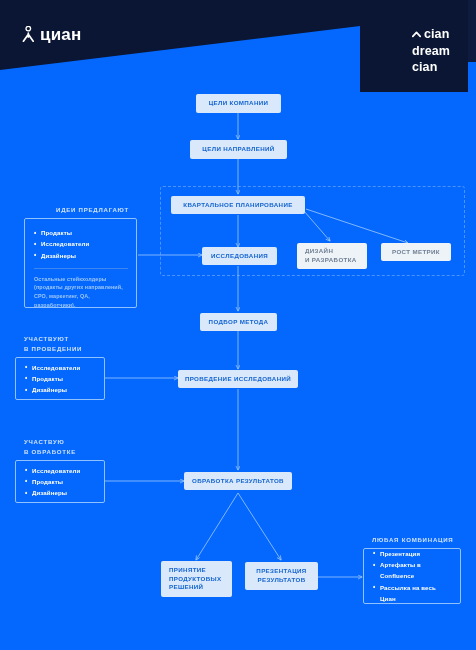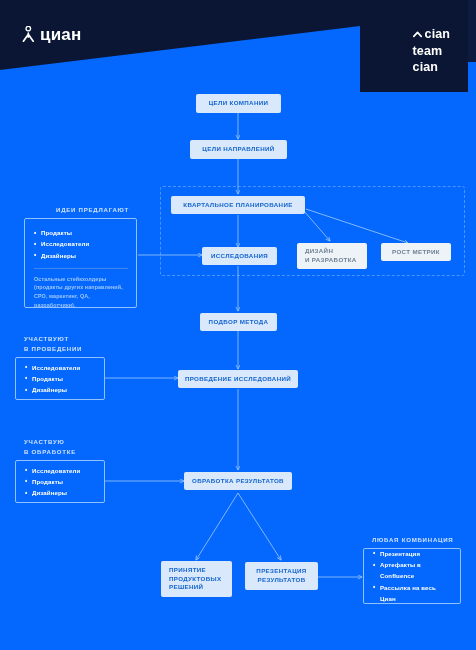--- a/index.html
+++ b/index.html
@@ -114,21 +114,21 @@
       <span class="word">циан</span>
     </div>
 
     <div class="logo-right">
       <div class="l1">
         <svg class="chev" width="9" height="7" viewBox="0 0 9 7">
           <path d="M0.8 5.4 L4.5 1.4 L8.2 5.4" stroke="#fff" stroke-width="1.7" fill="none" stroke-linecap="round" stroke-linejoin="round"></path>
         </svg>
         <span>cian</span>
       </div>
-      <div>team</div>
+      <div>dream</div>
       <div>cian</div>
     </div>
   </div>
 
   <div class="dashed-region" style="left:160px; top:186px; width:305px; height:90px;"></div>
 
   <svg class="wires" viewBox="0 0 476 650">
     <defs>
       <marker id="ah" markerWidth="7" markerHeight="7" refX="5.2" refY="2.6" orient="auto">
         <path d="M0,0 L5.4,2.6 L0,5.2" fill="none" stroke="#9fcbff" stroke-width="0.9"></path>

